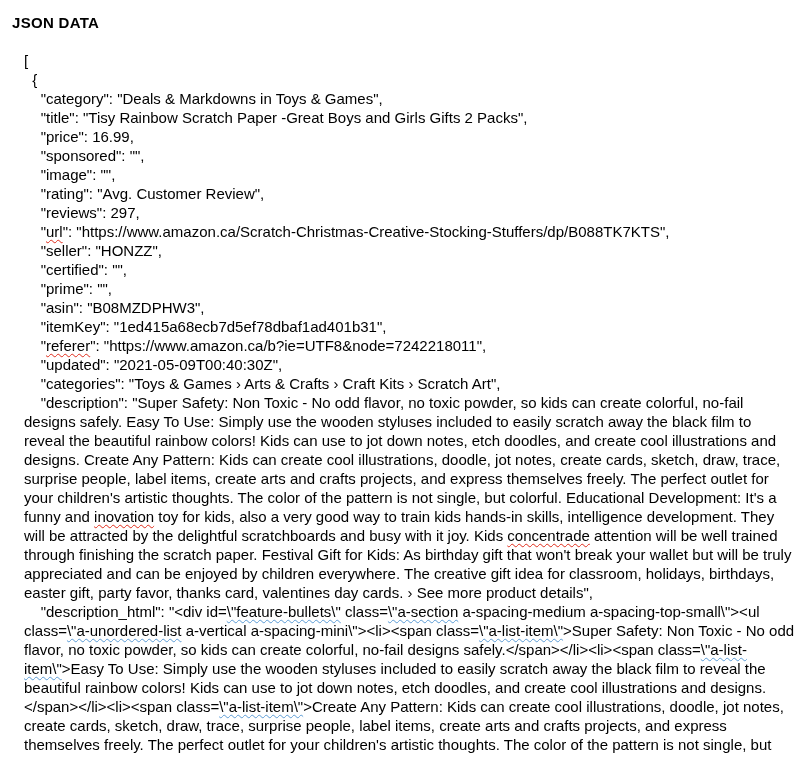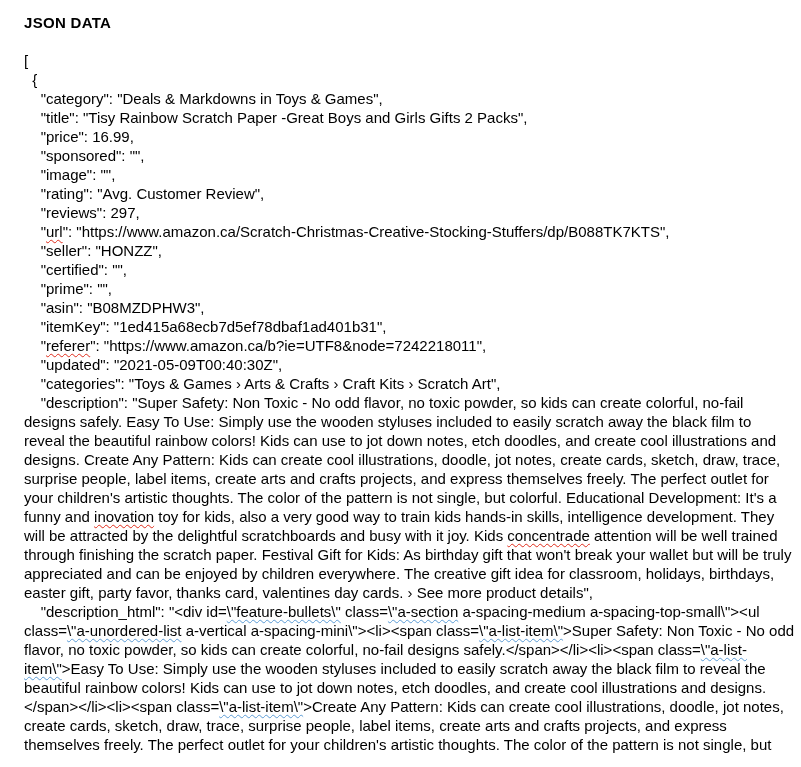--- a/index.html
+++ b/index.html
@@ -11,21 +11,21 @@
     width: 801px;
     height: 767px;
     overflow: hidden;
     color: #000000;
     font-family: "Liberation Sans", sans-serif;
   }
   .heading {
     font-size: 15px;
     line-height: 18px;
     font-weight: bold;
-    margin: 14px 0 0 24px;
+    margin: 14px 0 0 12px;
     letter-spacing: 0.3px;
   }
   .json-content {
     margin-top: 19px;
     padding: 0 6px 0 24px;
     font-size: 15px;
     line-height: 19px;
     white-space: pre-wrap;
     overflow-wrap: break-word;
     word-wrap: break-word;

